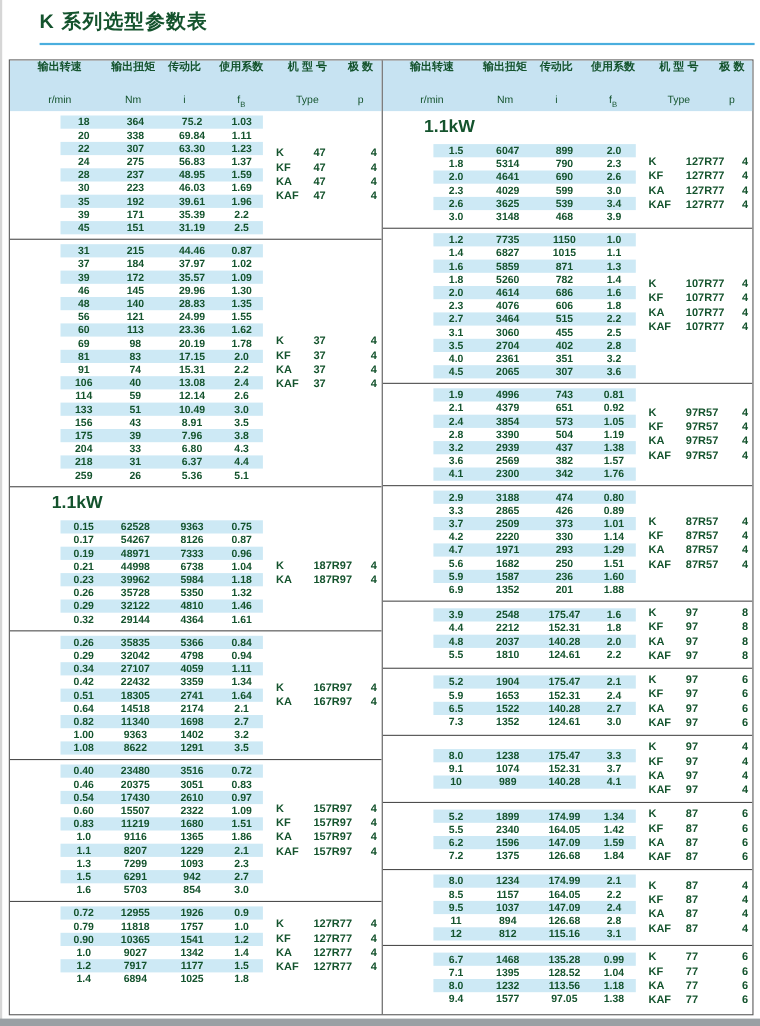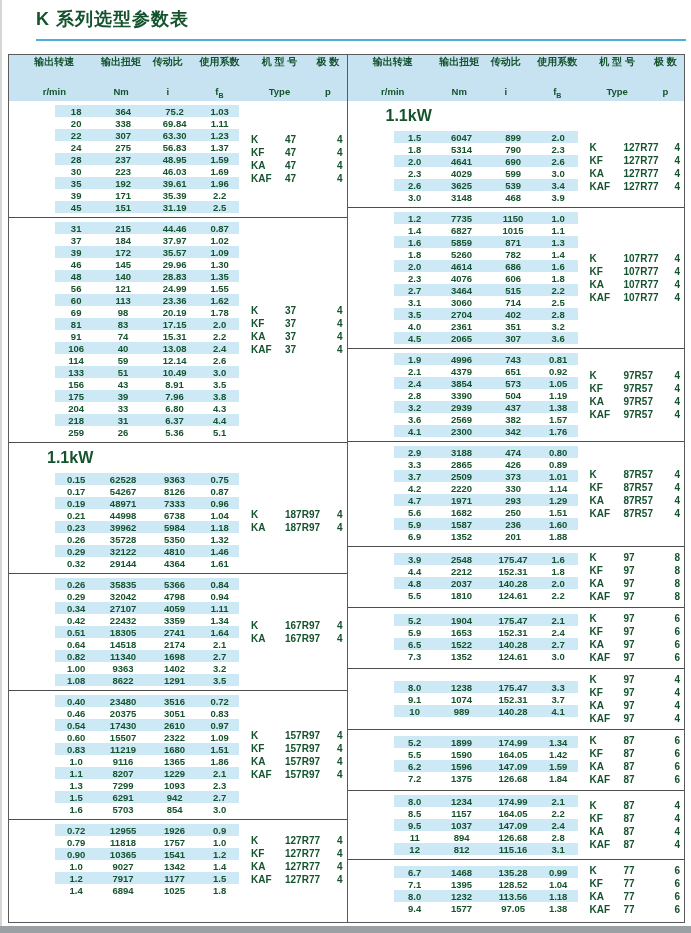--- a/index.html
+++ b/index.html
@@ -8,21 +8,21 @@
   .title{position:absolute;left:36px;top:7px;font-size:18px;font-weight:bold;letter-spacing:1px;}
   .title-rule{position:absolute;left:36px;top:39px;width:650px;height:2px;background:var(--accent,#4aaede);}
   .table{position:absolute;left:8px;top:54px;width:675px;height:867px;border:1px solid #5a5a5a;
          display:grid;grid-template-columns:1fr 1fr;background:#fff;}
   .half{overflow:hidden;}
   .half.right{border-left:1px solid #5a5a5a;}
   .half-header{display:grid;grid-template-columns:26% 14% 14% 17% 19% 10%;
                background:var(--band,#c7e3f2);height:46px;align-content:center;row-gap:0;padding:0 2px;}
   .hcell{text-align:center;}
   .hlabel{font-size:10px;font-weight:bold;line-height:14px;white-space:nowrap;}
-  .hunit{font-size:9.5px;font-weight:bold;line-height:13px;margin-top:16px;}
+  .hunit{font-size:9.5px;font-weight:normal;line-height:13px;margin-top:16px;}
   .hunit sub{font-size:7px;}
   .col-body{}
   .section + .section{border-top:1px solid #4d4d4d;}
   .heading{font-size:16px;font-weight:bold;padding:6px 0 3px 38px;line-height:17px;}
   .block{display:flex;align-items:center;padding:4px 4px 4px 46px;}
   .block:not(.first){border-top:1px solid #4d4d4d;}
   .rows{width:184px;flex:none;}
   .row{display:grid;grid-template-columns:23% 28% 28% 21%;height:12px;align-items:center;}
   .row.alt{background:var(--stripe,#cde9f5);}
   .c{font-size:9.5px;font-weight:bold;text-align:center;white-space:nowrap;}
@@ -705,21 +705,21 @@
                 </div>
                 <div class="row alt">
                   <span class="c">2.7</span>
                   <span class="c">3464</span>
                   <span class="c">515</span>
                   <span class="c">2.2</span>
                 </div>
                 <div class="row">
                   <span class="c">3.1</span>
                   <span class="c">3060</span>
-                  <span class="c">714</span>
+                  <span class="c">455</span>
                   <span class="c">2.5</span>
                 </div>
                 <div class="row alt">
                   <span class="c">3.5</span>
                   <span class="c">2704</span>
                   <span class="c">402</span>
                   <span class="c">2.8</span>
                 </div>
                 <div class="row">
                   <span class="c">4.0</span>
@@ -1046,21 +1046,21 @@
             <div class="block">
               <div class="rows">
                 <div class="row alt">
                   <span class="c">5.2</span>
                   <span class="c">1899</span>
                   <span class="c">174.99</span>
                   <span class="c">1.34</span>
                 </div>
                 <div class="row">
                   <span class="c">5.5</span>
-                  <span class="c">1590</span>
+                  <span class="c">2340</span>
                   <span class="c">164.05</span>
                   <span class="c">1.42</span>
                 </div>
                 <div class="row alt">
                   <span class="c">6.2</span>
                   <span class="c">1596</span>
                   <span class="c">147.09</span>
                   <span class="c">1.59</span>
                 </div>
                 <div class="row">

